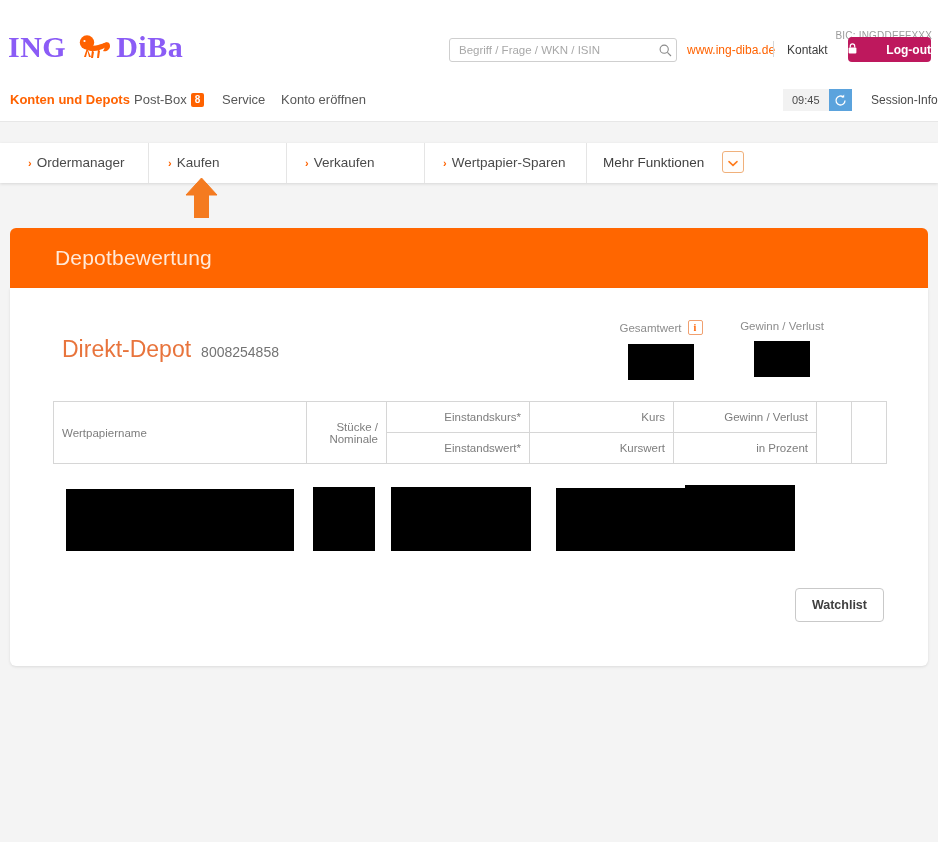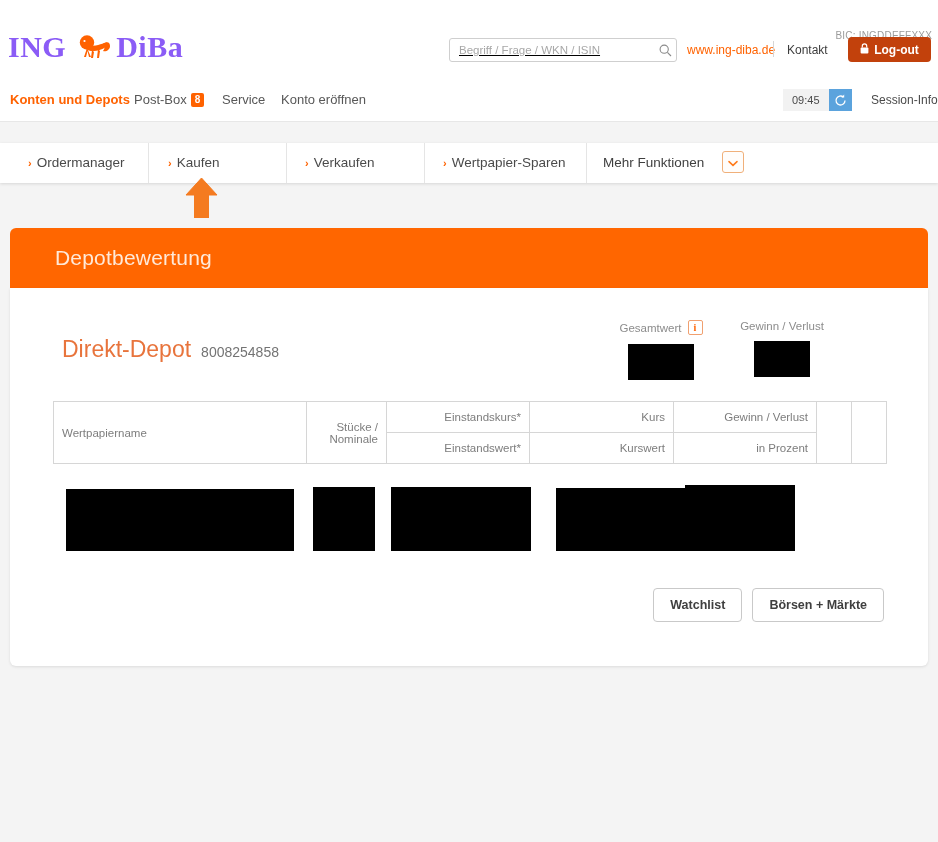--- a/index.html
+++ b/index.html
@@ -27,21 +27,21 @@
     font-weight: bold; font-size: 30px;
     color: #8b5cf6; letter-spacing: .5px;
   }
   .logo .lion { display: inline-block; margin: 0 4px 0 8px; line-height: 0; }
 
   .search-wrap {
     position: absolute; left: 449px; top: 38px;
     width: 228px; height: 24px;
     border: 1px solid #cfcfcf; border-radius: 3px;
     background: #fff;
-    display: flex;  text-decoration: underline;
+    display: flex; 
   }
   .search-wrap input {
     flex: 1; border: 0; outline: none;
     font-family: "Liberation Sans", sans-serif;
     font-size: 11.5px; color: #555;
     padding-left: 9px; background: transparent;
   }
   .search-wrap input::placeholder { color: #a8a8a8; }
   .search-ico { width: 22px; height: 22px; display:flex; align-items:center; justify-content:center; }
 
@@ -49,22 +49,22 @@
     position: absolute; top: 43px;
     font-size: 12px; color: #2b2b2b; text-decoration: none;
   }
   .toplink.url { left: 687px; color: #ff6200; text-align: right; }
   .sep-v { position:absolute; left:773px; top:41px; width:1px; height:16px; background:#d6d6d6; }
   .toplink.kontakt { left: 787px; color:#3c3c3c; }
 
   .logout {
     position: absolute; left: 848px; top: 37px;
     width: 83px; height: 25px;
-    background: #c2410c; border-radius: 4px;
-    display: flex; align-items: center; justify-content: center; gap: 5px;
+    background: #be185d; border-radius: 4px;
+    display: flex; align-items: center; justify-content: space-between; gap: 5px;
     color: #fff; font-size: 12px; font-weight: bold;
     cursor: pointer; border: none;
   }
 
   
   .navbar2 {
     position: relative;
     width: 938px; height: 42px;
     background: #ffffff;
     border-bottom: 1px solid #e7e7e7;
@@ -379,15 +379,14 @@
   <div>
     <div class="redact" style="position:absolute;left:56px;top:201px;width:228px;height:62px;"></div>
     <div class="redact" style="position:absolute;left:303px;top:199px;width:62px;height:64px;"></div>
     <div class="redact" style="position:absolute;left:381px;top:199px;width:140px;height:64px;"></div>
     <div class="redact" style="position:absolute;left:546px;top:200px;width:132px;height:63px;"></div>
     <div class="redact" style="position:absolute;left:675px;top:197px;width:110px;height:66px;"></div>
   </div>
 
   <div class="btnrow">
     <button class="gbtn">Watchlist</button>
-    <button class="gbtn">Börsen + Märkte</button>
   </div>
 </div>
 
 </body></html>

